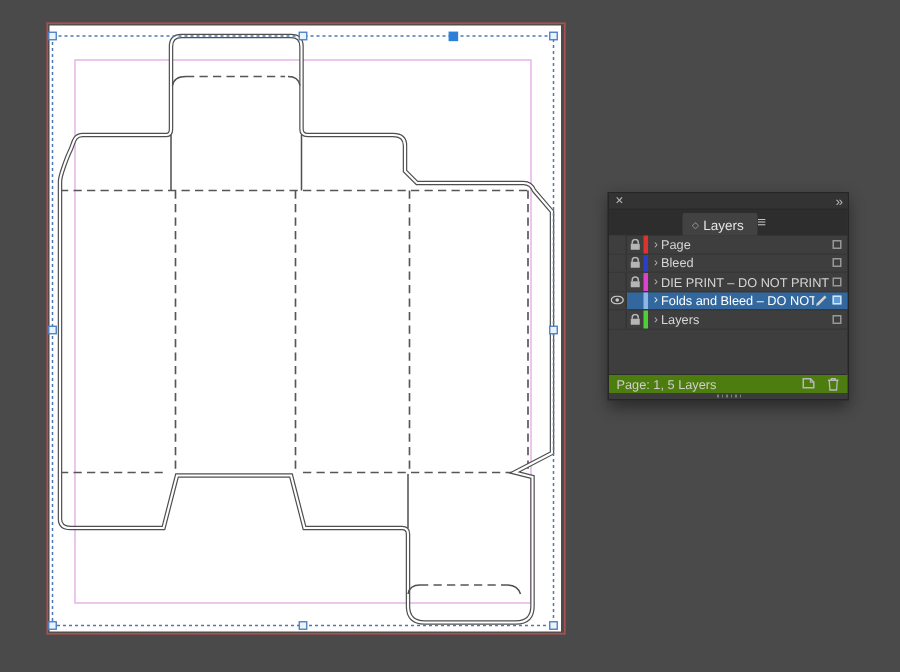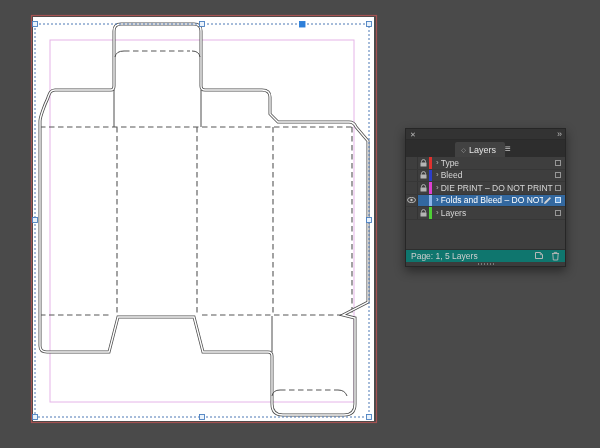--- a/index.html
+++ b/index.html
@@ -49,21 +49,21 @@
   .row.selected .expander { color:#e8f1fb; }
   .layer-label { white-space:nowrap; overflow:hidden; font-size:8.5px; letter-spacing:0; }
   .pen { margin-left:auto; margin-right:3px; display:flex; align-items:center; }
   .target { width:6px; height:6px; border:1px solid #979797; margin-right:4px; flex:0 0 auto; }
   .row .target { margin-left:auto; }
   .row.selected .target { margin-left:0; }
   .target.active { background:#5f9bd8; border-color:#cfe2f6; }
   .rows-spacer { height:29px; }
 
   .status-bar {
-    height:13px; border-top:1px solid #2e2e2e; background:#0f766e;
+    height:13px; border-top:1px solid #2e2e2e; background:#4d7c0f;
     display:flex; align-items:center; padding:0 5px; gap:7px;
   }
   .status-text { flex:1; font-size:8.5px; color:#cfcfcf; }
   .icon-btn { display:flex; align-items:center; }
   .grip { height:4px; display:flex; align-items:center; justify-content:center; background:#3b3b3b; }
   .grip-dots { width:16px; height:2px;
     background:repeating-linear-gradient(90deg,#7a7a7a 0 1px,transparent 1px 3px); }
 </style>
 </head>
 <body>
@@ -135,21 +135,21 @@
         <span class="cell-eye"></span>
         <span class="row-body">
           <span class="cell-lock">
             <svg width="7" height="8">
                 <path d="M1.5 3.5 V2.6 a2 2 0 0 1 4 0 V3.5" fill="none" stroke="#b5b5b5" stroke-width="1"></path>
                 <rect x="0.5" y="3.5" width="6" height="4" fill="#b5b5b5"></rect>
               </svg>
           </span>
           <span class="color-bar" style="background: rgb(223, 49, 46);"></span>
           <span class="expander">›</span>
-          <span class="layer-label">Type</span>
+          <span class="layer-label">Page</span>
           <span class="target"></span>
         </span>
       </div>
 
       <div class="row">
         <span class="cell-eye"></span>
         <span class="row-body">
           <span class="cell-lock">
             <svg width="7" height="8">
                 <path d="M1.5 3.5 V2.6 a2 2 0 0 1 4 0 V3.5" fill="none" stroke="#b5b5b5" stroke-width="1"></path>

